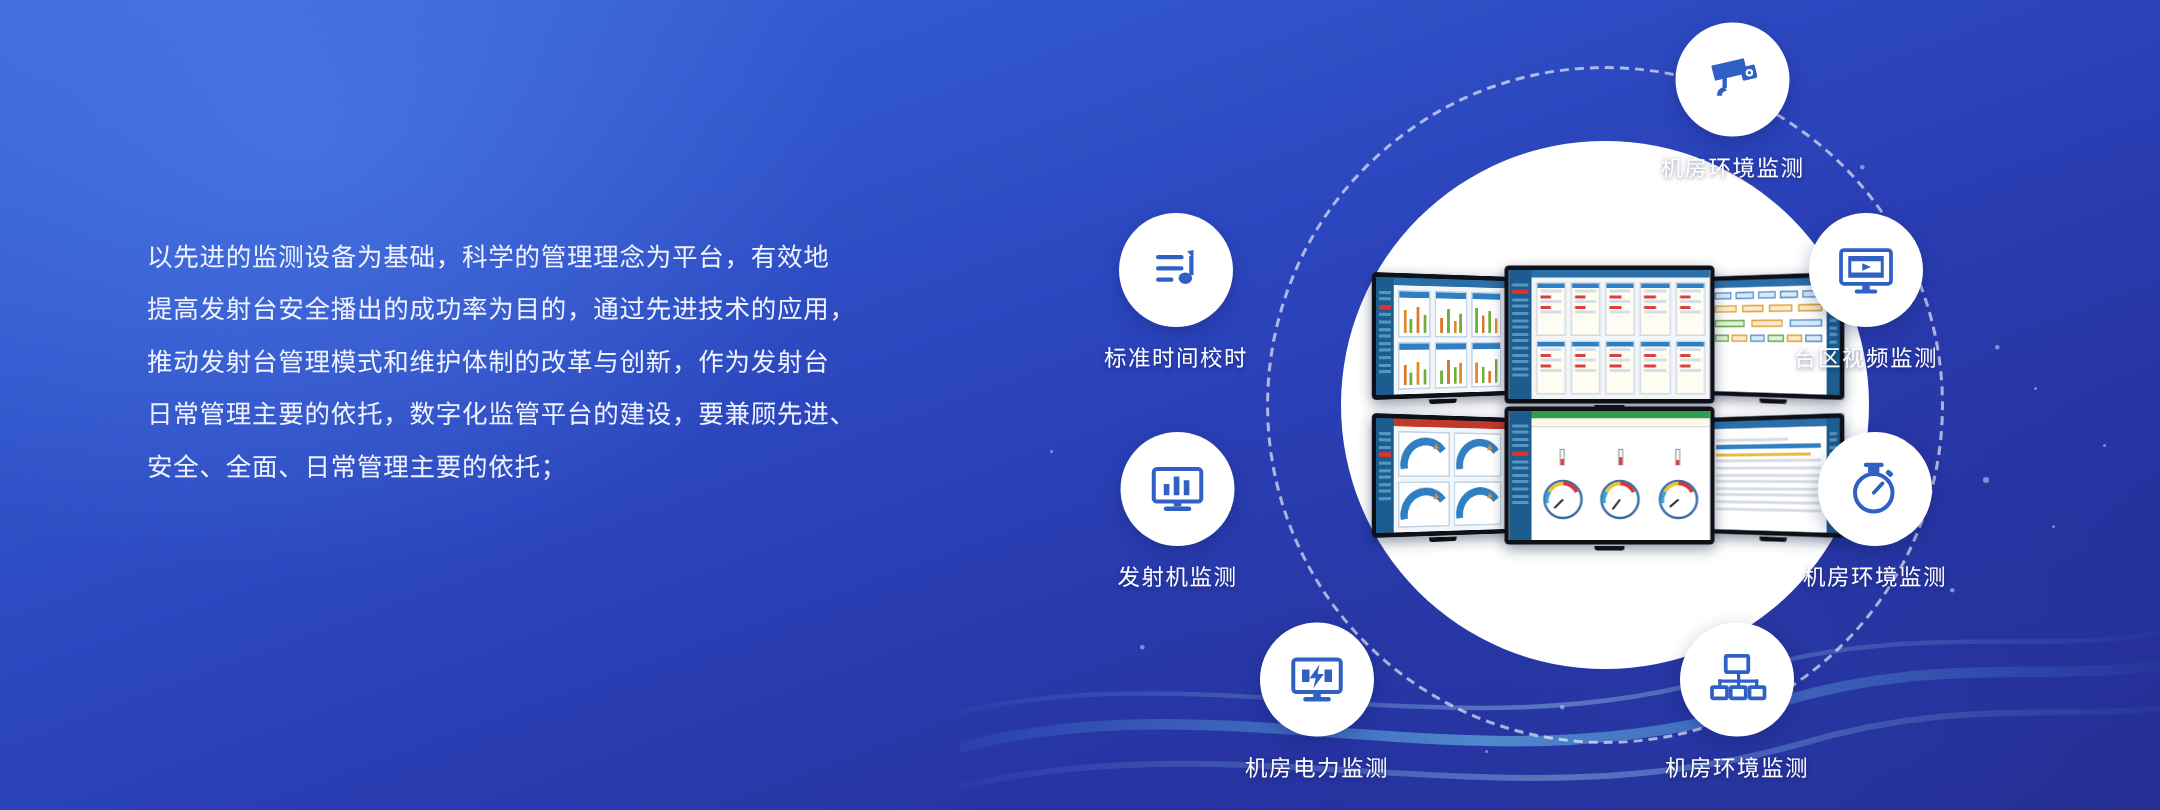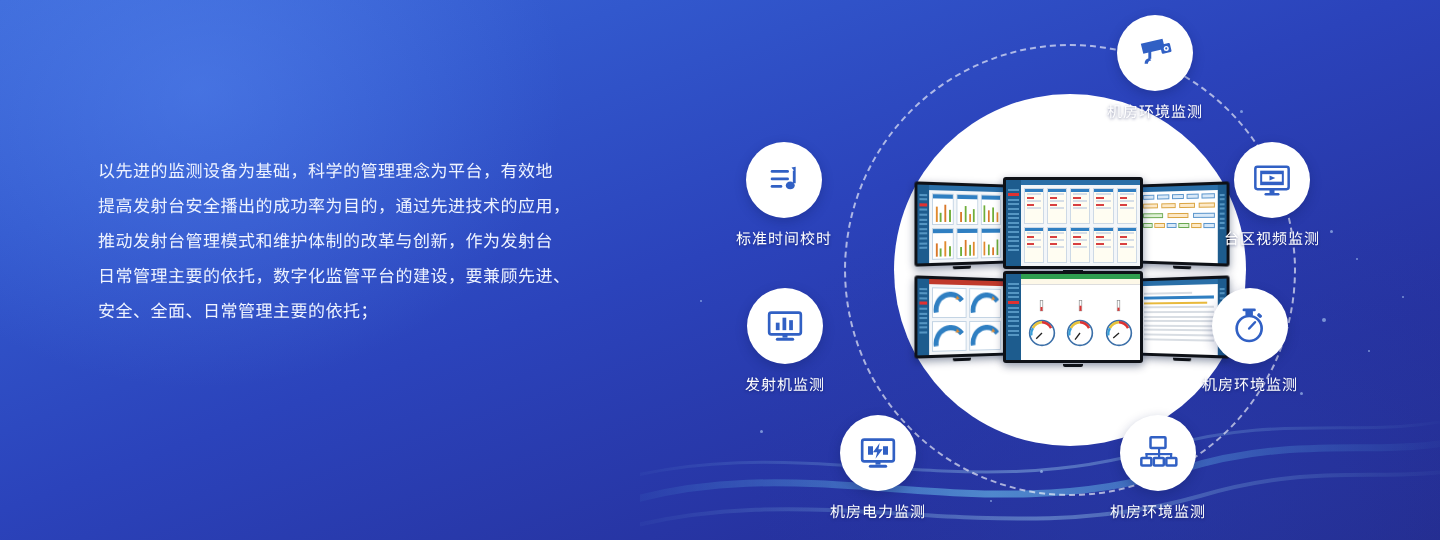--- a/index.html
+++ b/index.html
@@ -139,21 +139,21 @@
   .bubble svg { width:40px; height:40px; fill:#3160c4; }
   .node .lbl {
     margin-top:9px; font-size:15px; color:#ffffff;
     letter-spacing:1px; white-space:nowrap;
     text-shadow:0 1px 3px rgba(10,20,80,.5);
   }
 
   .n-signal  { left:95px;  top:20px;  }
   .n-env     { left:375px; top:15px;  }
   .n-audio   { left:4px;   top:142px; }
-  .n-video   { left:492px; top:142px; }
+  .n-video   { left:464px; top:142px; }
   .n-trans   { left:5px;   top:288px; }
   .n-time    { left:470px; top:288px; }
   .n-power   { left:98px;  top:415px; }
   .n-wall    { left:378px; top:415px; }
 </style>
 </head>
 <body>
 
 <div class="banner">
 

